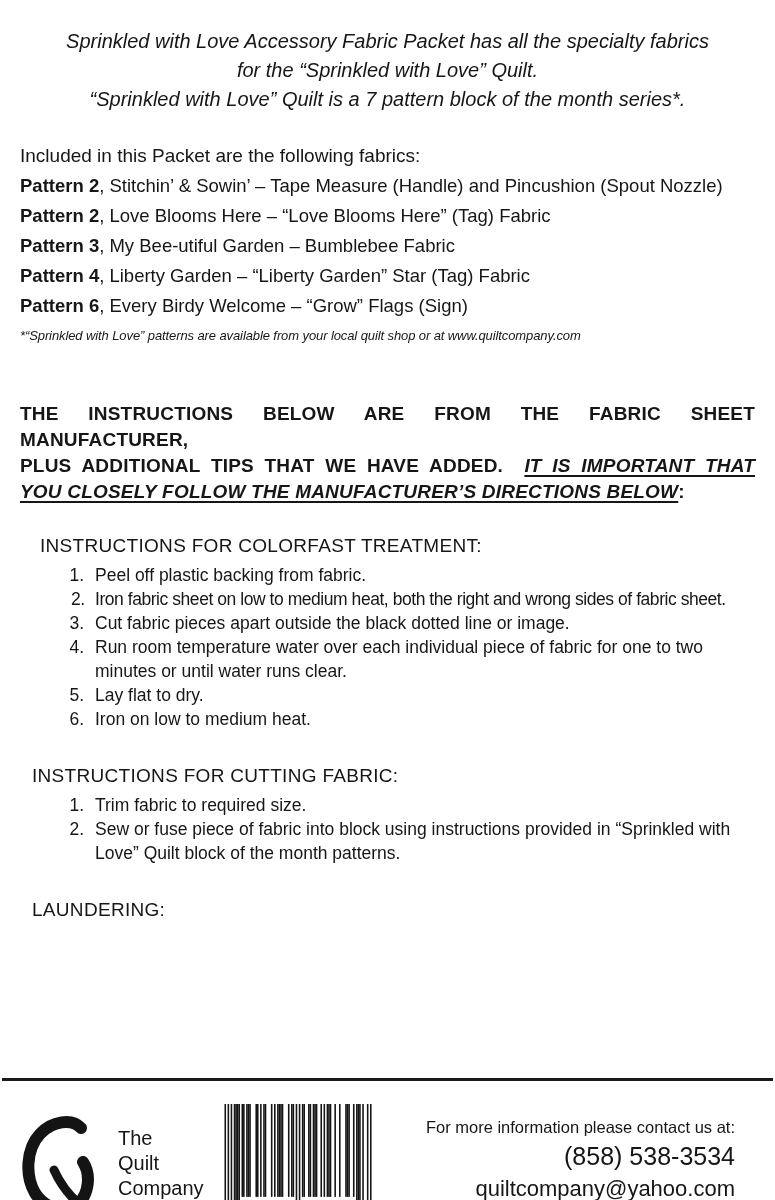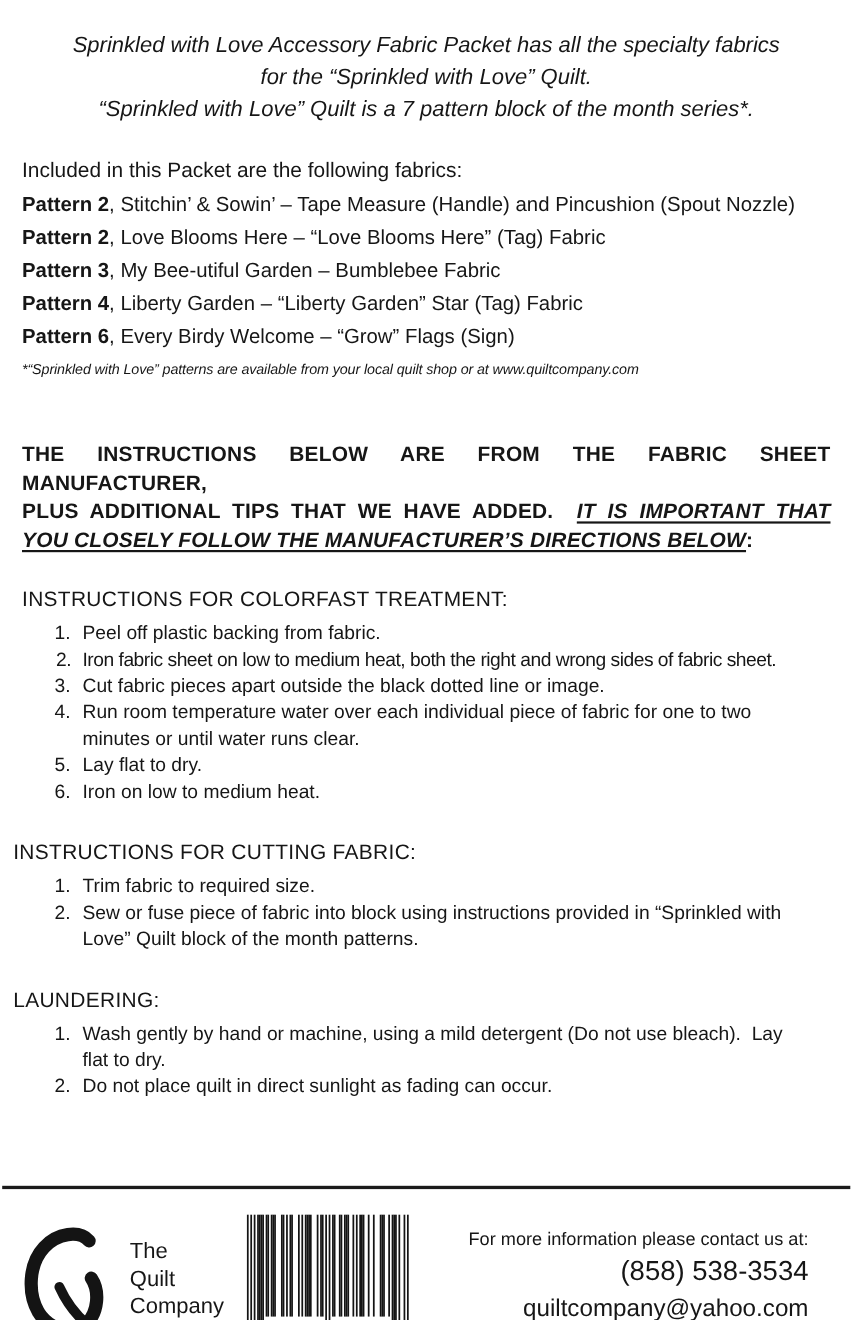--- a/index.html
+++ b/index.html
@@ -54,21 +54,21 @@
   }
   .mfr .jline{text-align:justify;text-align-last:justify;}
   .mfr .em{
     font-style:italic;
     text-decoration:underline;
     text-decoration-thickness:2px;
     text-underline-offset:3px;
   }
 
   
-  .section{margin:28px 12px 0;}
+  .section{margin:28px 32px 0;}
   .section.gap{margin-top:32px;}
   .section h2{
     margin:0 0 4px;
     font-size:19px;
     font-weight:400;
     letter-spacing:.3px;
     line-height:26px;
   }
   .section h2.indented{padding-left:8px;}
   .section ol{margin:0;padding-left:57px;}
@@ -159,24 +159,20 @@
   <section class="section gap">
     <h2>INSTRUCTIONS FOR CUTTING FABRIC:</h2>
     <ol>
       <li>Trim fabric to required size.</li>
       <li class="w">Sew or fuse piece of fabric into block using instructions provided in “Sprinkled with Love” Quilt block of the month patterns.</li>
     </ol>
   </section>
 
   <section class="section gap">
     <h2>LAUNDERING:</h2>
-    <ol>
-      <li class="w">Wash gently by hand or machine, using a mild detergent (Do not use bleach).&nbsp; Lay flat to dry.</li>
-      <li>Do not place quilt in direct sunlight as fading can occur.</li>
-    </ol>
   </section>
 
   <hr class="divider">
 
   <footer class="footer">
 
     <div class="logo">
       <svg class="q-mark" viewBox="0 0 100 112" xmlns="http://www.w3.org/2000/svg">
         <path d="M63 16 C54 6 34 9 22 22 C8 37 7 64 17 81 C27 97 49 103 61 91 C71 81 73 62 65 50" fill="none" stroke="#141414" stroke-width="12" stroke-linecap="round"></path>
         <path d="M36 58 C46 80 62 98 90 108" fill="none" stroke="#141414" stroke-width="9" stroke-linecap="round"></path>

